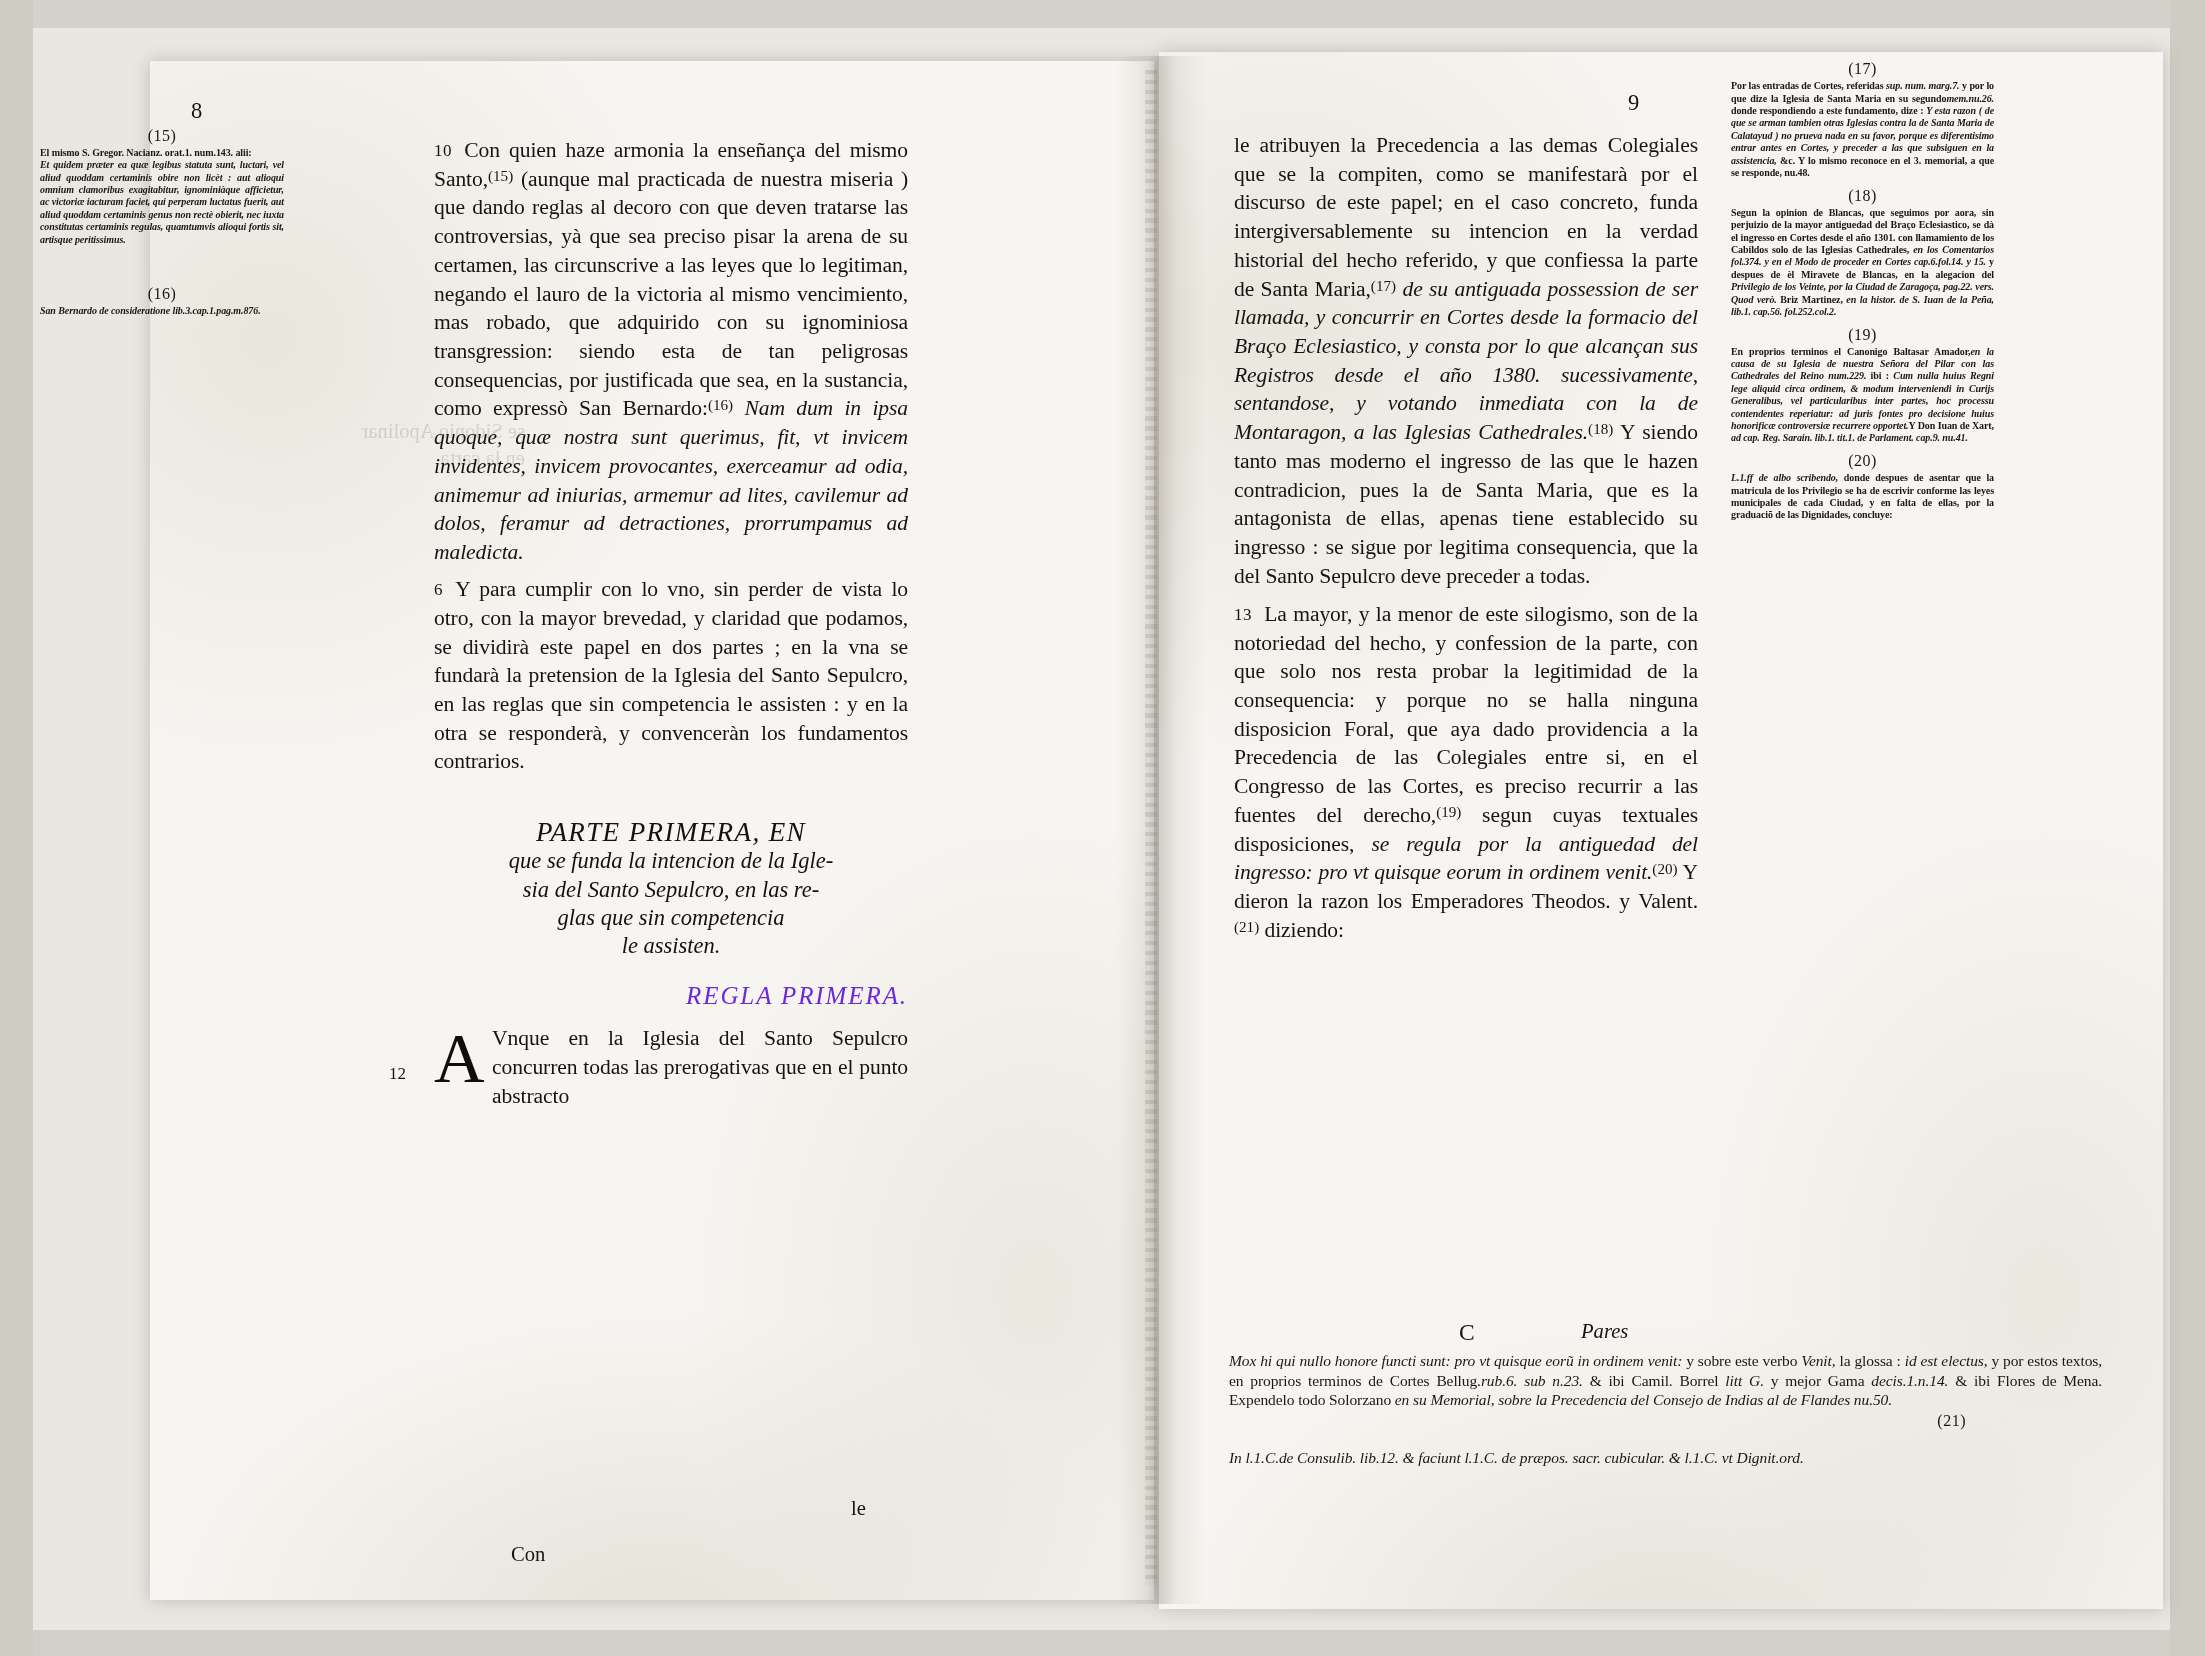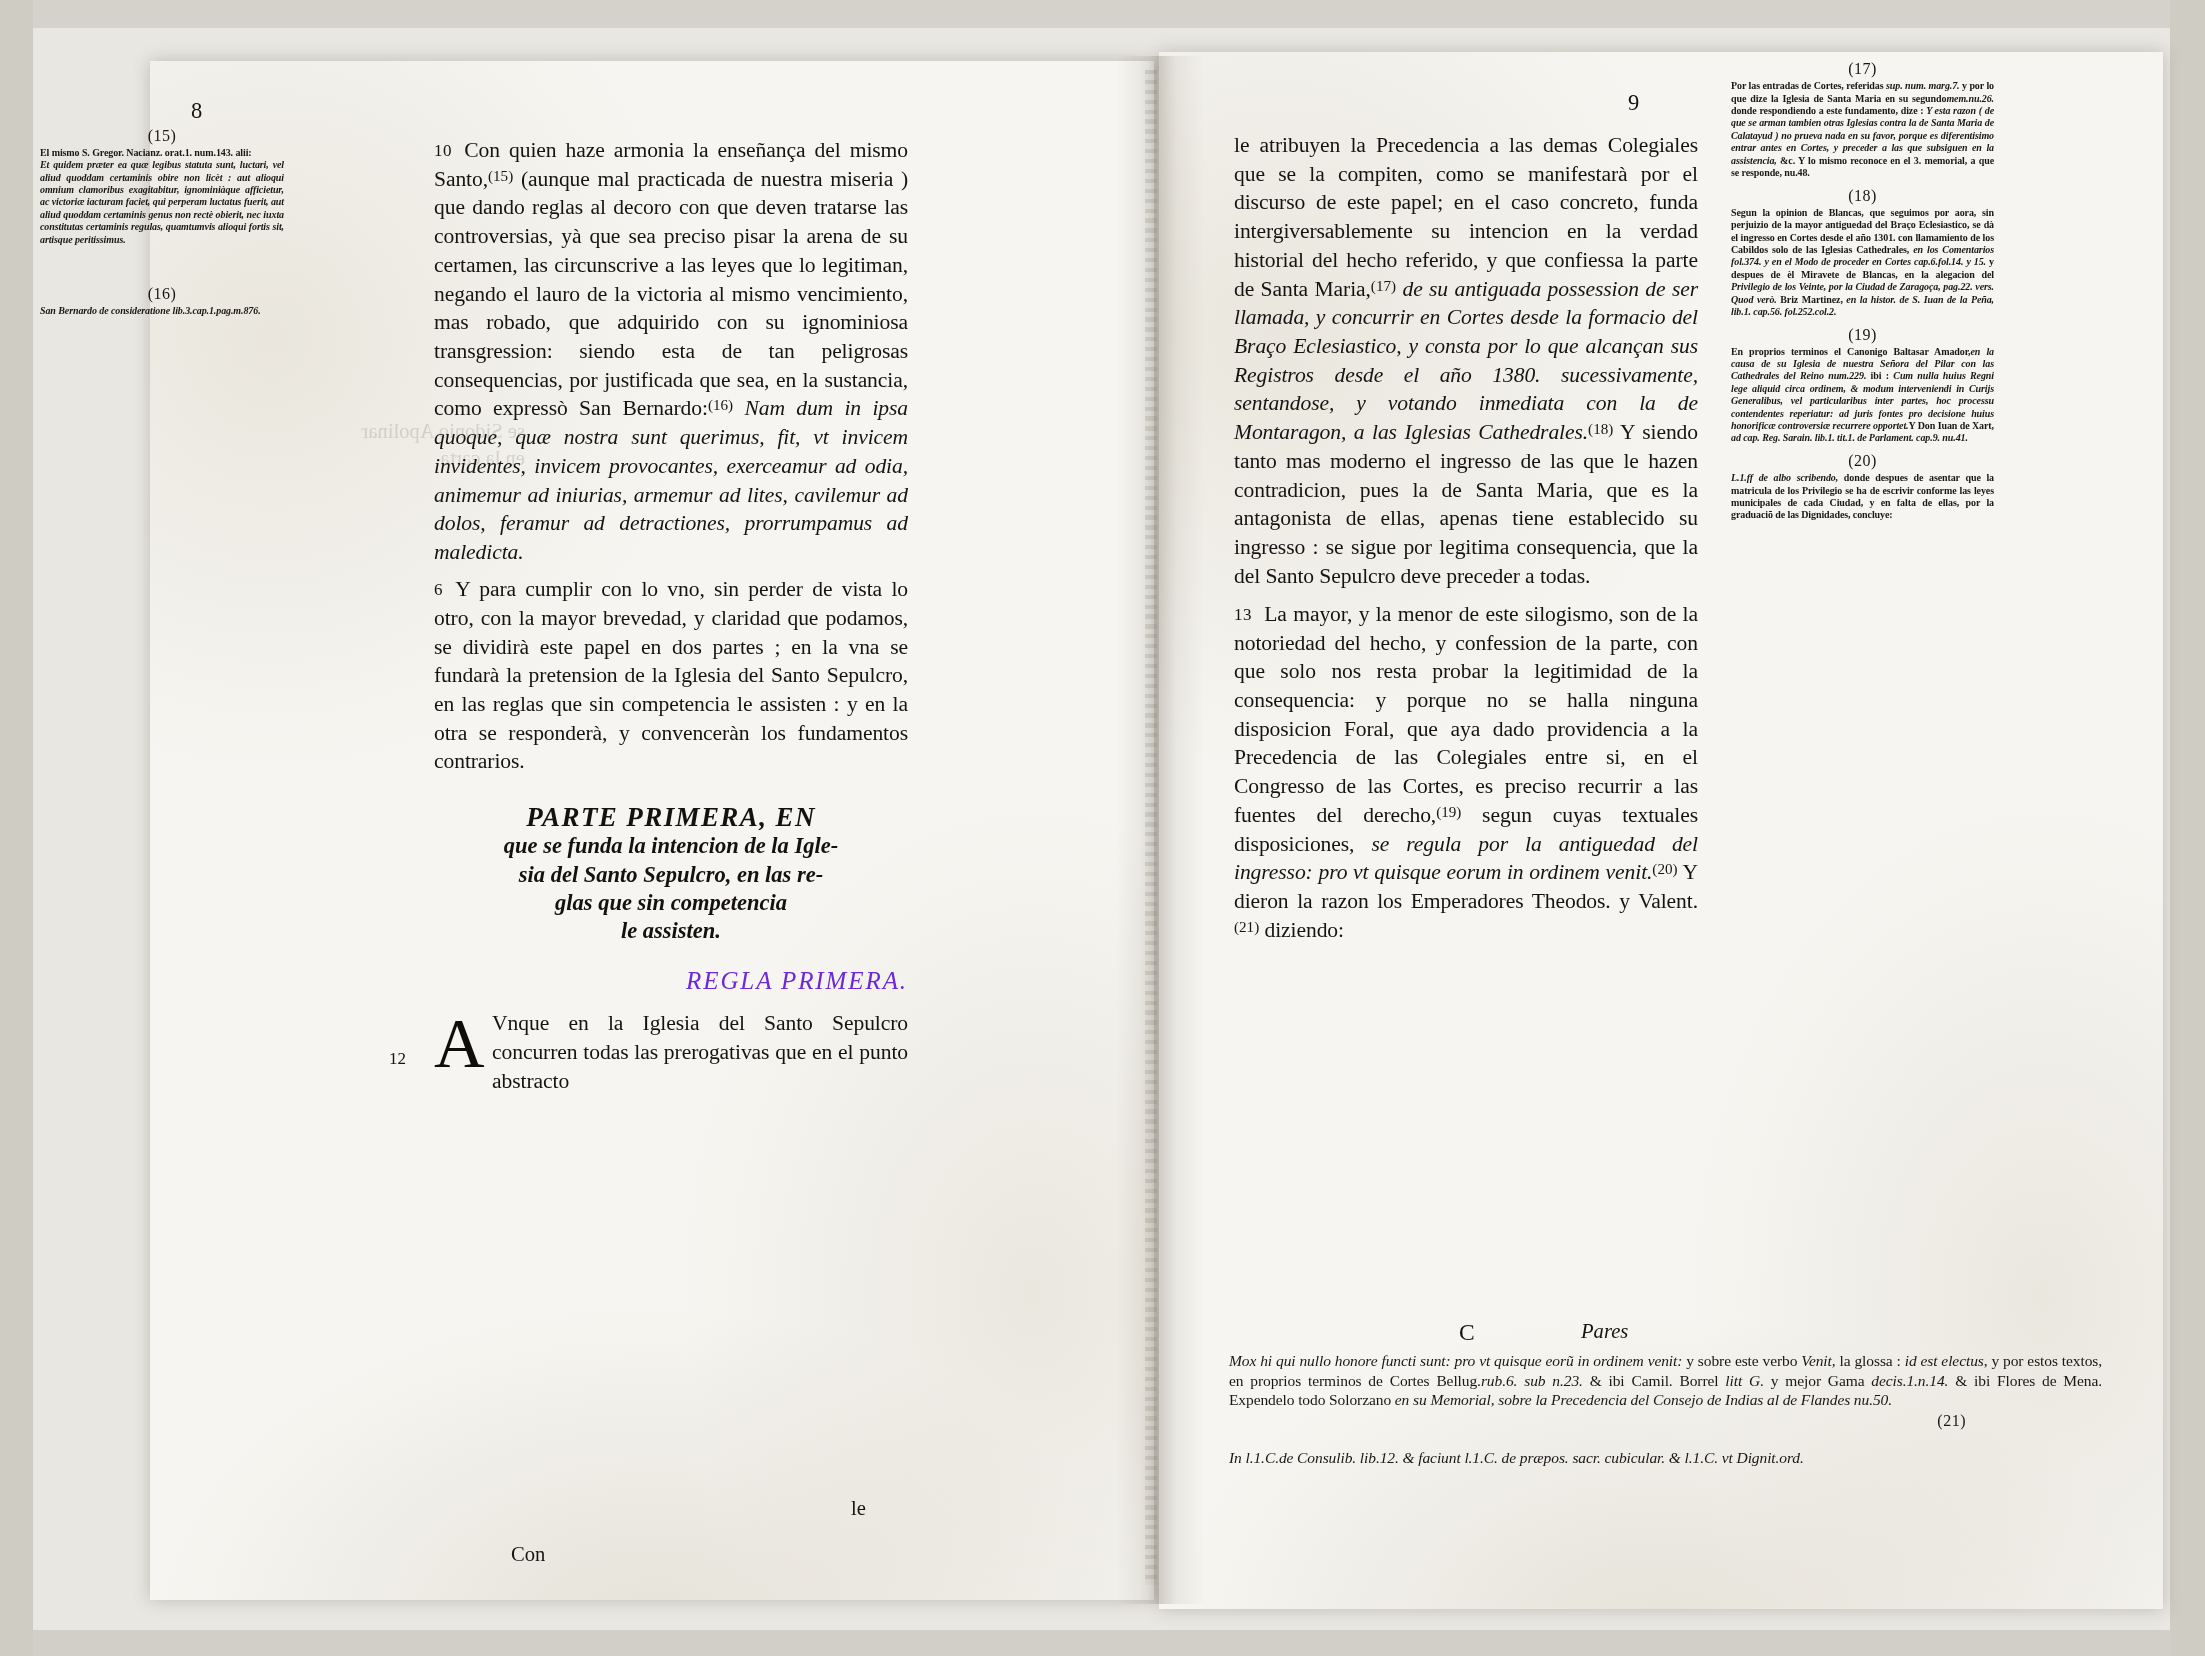--- a/index.html
+++ b/index.html
@@ -223,21 +223,21 @@
     <div class="col" style="left:284px; top:75px; width:474px;">
 
       <p class="blk body-text" style="text-indent:0;">
         <span class="para-num">10</span><span>Con quien haze armonia la enseñança del mismo Santo,</span><span class="sup">(15)</span><span> (aunque mal practicada de nuestra miseria ) que dando reglas al decoro con que deven tratarse las controversias, yà que sea preciso pisar la arena de su certamen, las circunscrive a las leyes que lo legitiman, negando el lauro de la victoria al mismo vencimiento, mas robado, que adquirido con su ignominiosa transgression: siendo esta de tan peligrosas consequencias, por justificada que sea, en la sustancia, como expressò San Bernardo:</span><span class="sup">(16)</span><span class="ital"> Nam dum in ipsa quoque, quæ nostra sunt querimus, fit, vt invicem invidentes, invicem provocantes, exerceamur ad odia, animemur ad iniurias, armemur ad lites, cavilemur ad dolos, feramur ad detractiones, prorrumpamus ad maledicta.</span>
       </p>
 
       <p class="blk body-text" style="margin-top:8.4px;">
         <span class="para-num">6</span><span>Y para cumplir con lo vno, sin perder de vista lo otro, con la mayor brevedad, y claridad que podamos, se dividirà este papel en dos partes ; en la vna se fundarà la pretension de la Iglesia del Santo Sepulcro, en las reglas que sin competencia le assisten : y en la otra se responderà, y convenceràn los fundamentos contrarios.</span>
       </p>
 
-      <div class="head-parte" style="margin-top:26px;font-weight:bold;">
+      <div class="head-parte" style="margin-top:41px;">
         <span class="line1">PARTE PRIMERA, EN</span>
         <span class="rest">que se funda la intencion de la Igle-</span>
         <span class="rest">sia del Santo Sepulcro, en las re-</span>
         <span class="rest">glas que sin competencia</span>
         <span class="rest">le assisten.</span>
       </div>
 
       <div class="head-regla" style="margin-top:21.6px;">REGLA PRIMERA.</div>
 
       <div class="dropcap-wrap" style="margin-top:14px;">

